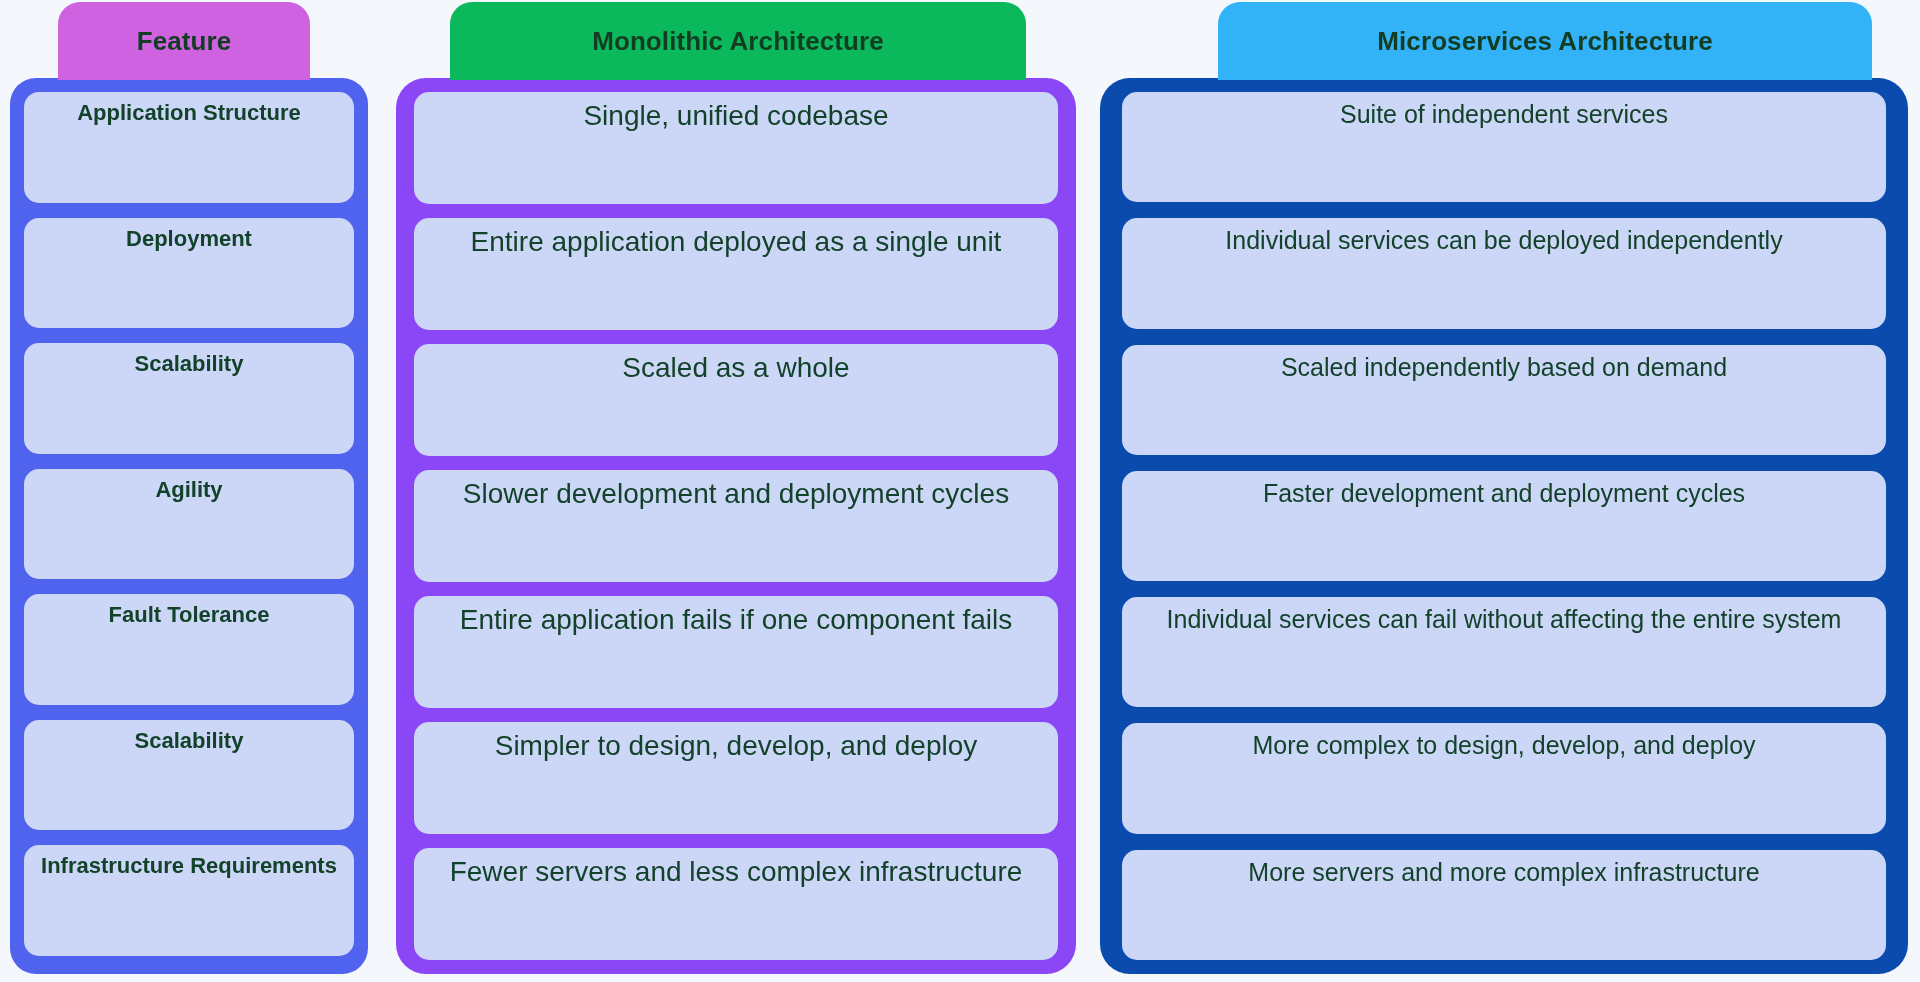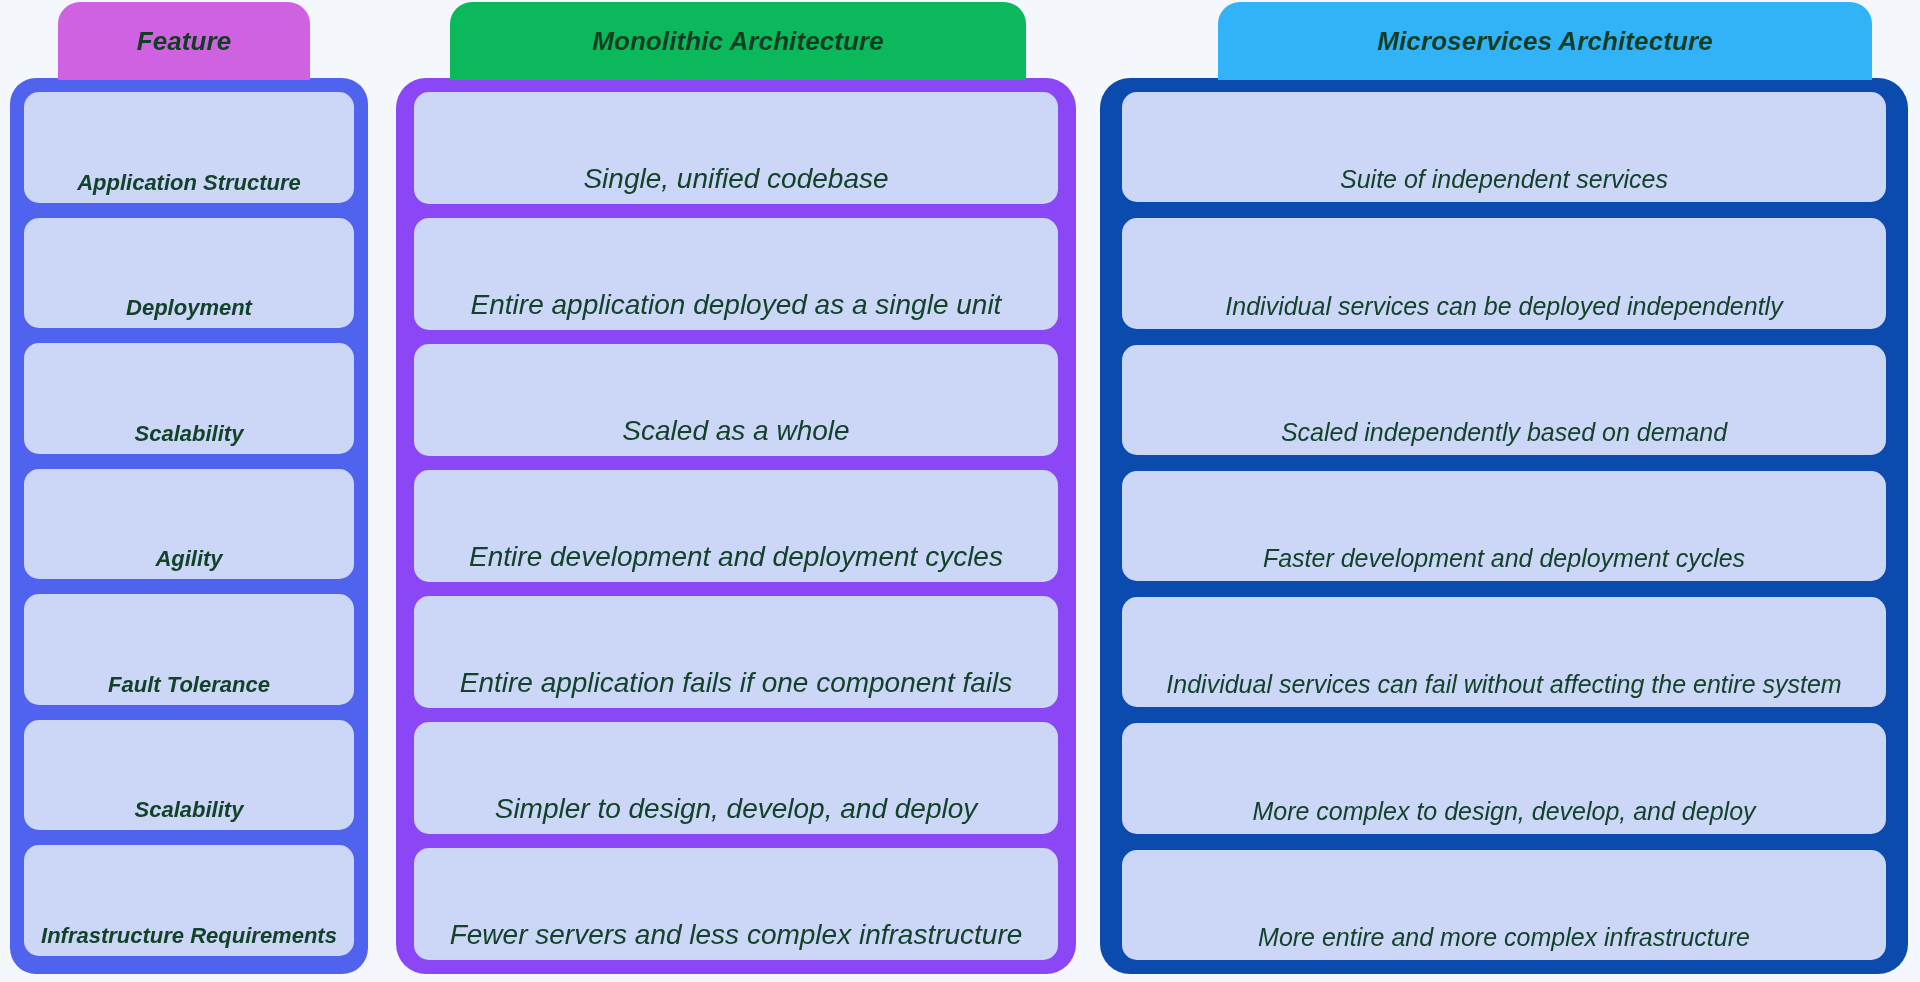--- a/index.html
+++ b/index.html
@@ -13,21 +13,20 @@
     background: #f4f7fc;
     font-family: "Liberation Sans", "DejaVu Sans", sans-serif;
     overflow: hidden;
   }
 
   .board {
     position: relative;
     width: 1920px;
     height: 982px;
     box-sizing: border-box;
-    font-style: italic;
   }
 
   
   .column {
     position: absolute;
     top: 78px;
     bottom: 8px;
     border-radius: 26px;
     box-sizing: border-box;
     padding: 14px 12px 14px 12px;
@@ -93,21 +92,21 @@
     width: 654px;
     background: #33b3f7;
   }
 
   
   .cell {
     background: #ccd6f7;
     border-radius: 14px;
     color: #13422a;
     display: flex;
-    align-items: flex-end;
+    align-items: flex-start;
     justify-content: center;
     text-align: center;
     box-sizing: border-box;
     padding: 6px 16px;
     line-height: 1.32;
     flex: 1 1 0;
     min-height: 0;
   }
   .col-feature .cell {
     font-size: 22px;
@@ -183,21 +182,21 @@
     <div class="cell">
       <span class="cell-text">Single, unified codebase</span>
     </div>
     <div class="cell">
       <span class="cell-text">Entire application deployed as a single unit</span>
     </div>
     <div class="cell">
       <span class="cell-text">Scaled as a whole</span>
     </div>
     <div class="cell">
-      <span class="cell-text">Entire development and deployment cycles</span>
+      <span class="cell-text">Slower development and deployment cycles</span>
     </div>
     <div class="cell">
       <span class="cell-text">Entire application fails if one component fails</span>
     </div>
     <div class="cell">
       <span class="cell-text">Simpler to design, develop, and deploy</span>
     </div>
     <div class="cell">
       <span class="cell-text">Fewer servers and less complex infrastructure</span>
     </div>
@@ -216,17 +215,17 @@
     <div class="cell">
       <span class="cell-text">Faster development and deployment cycles</span>
     </div>
     <div class="cell">
       <span class="cell-text">Individual services can fail without affecting the entire system</span>
     </div>
     <div class="cell">
       <span class="cell-text">More complex to design, develop, and deploy</span>
     </div>
     <div class="cell">
-      <span class="cell-text">More entire and more complex infrastructure</span>
+      <span class="cell-text">More servers and more complex infrastructure</span>
     </div>
   </div>
 
 </div>
 
 </body></html>

